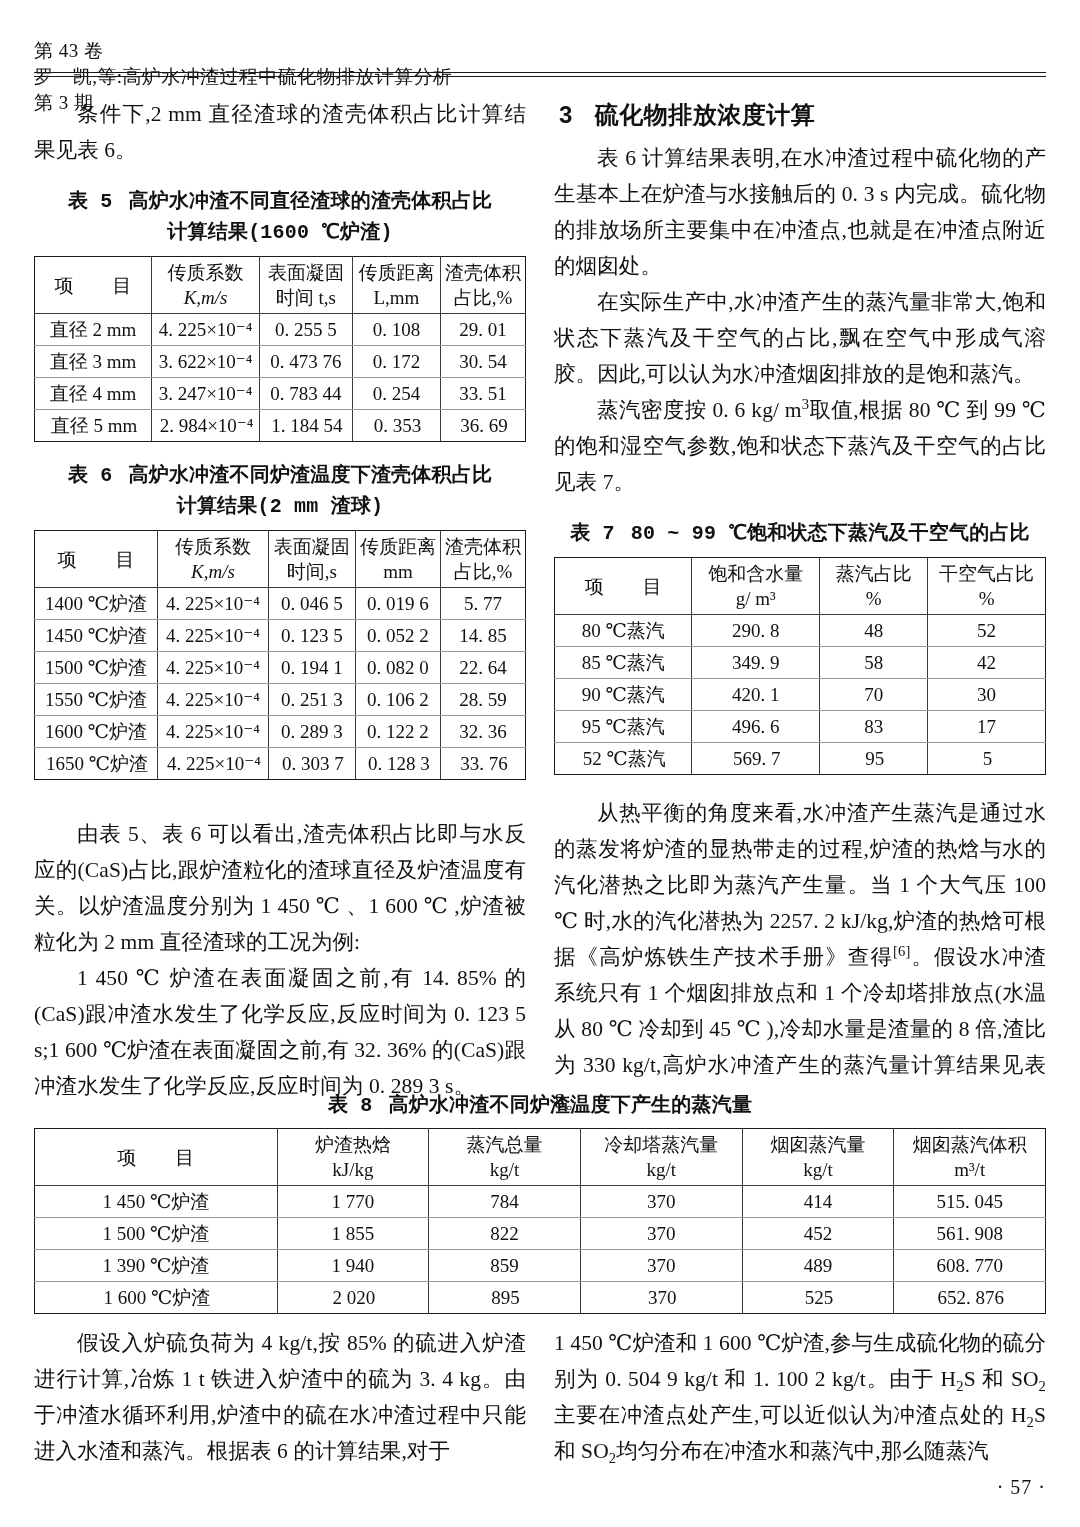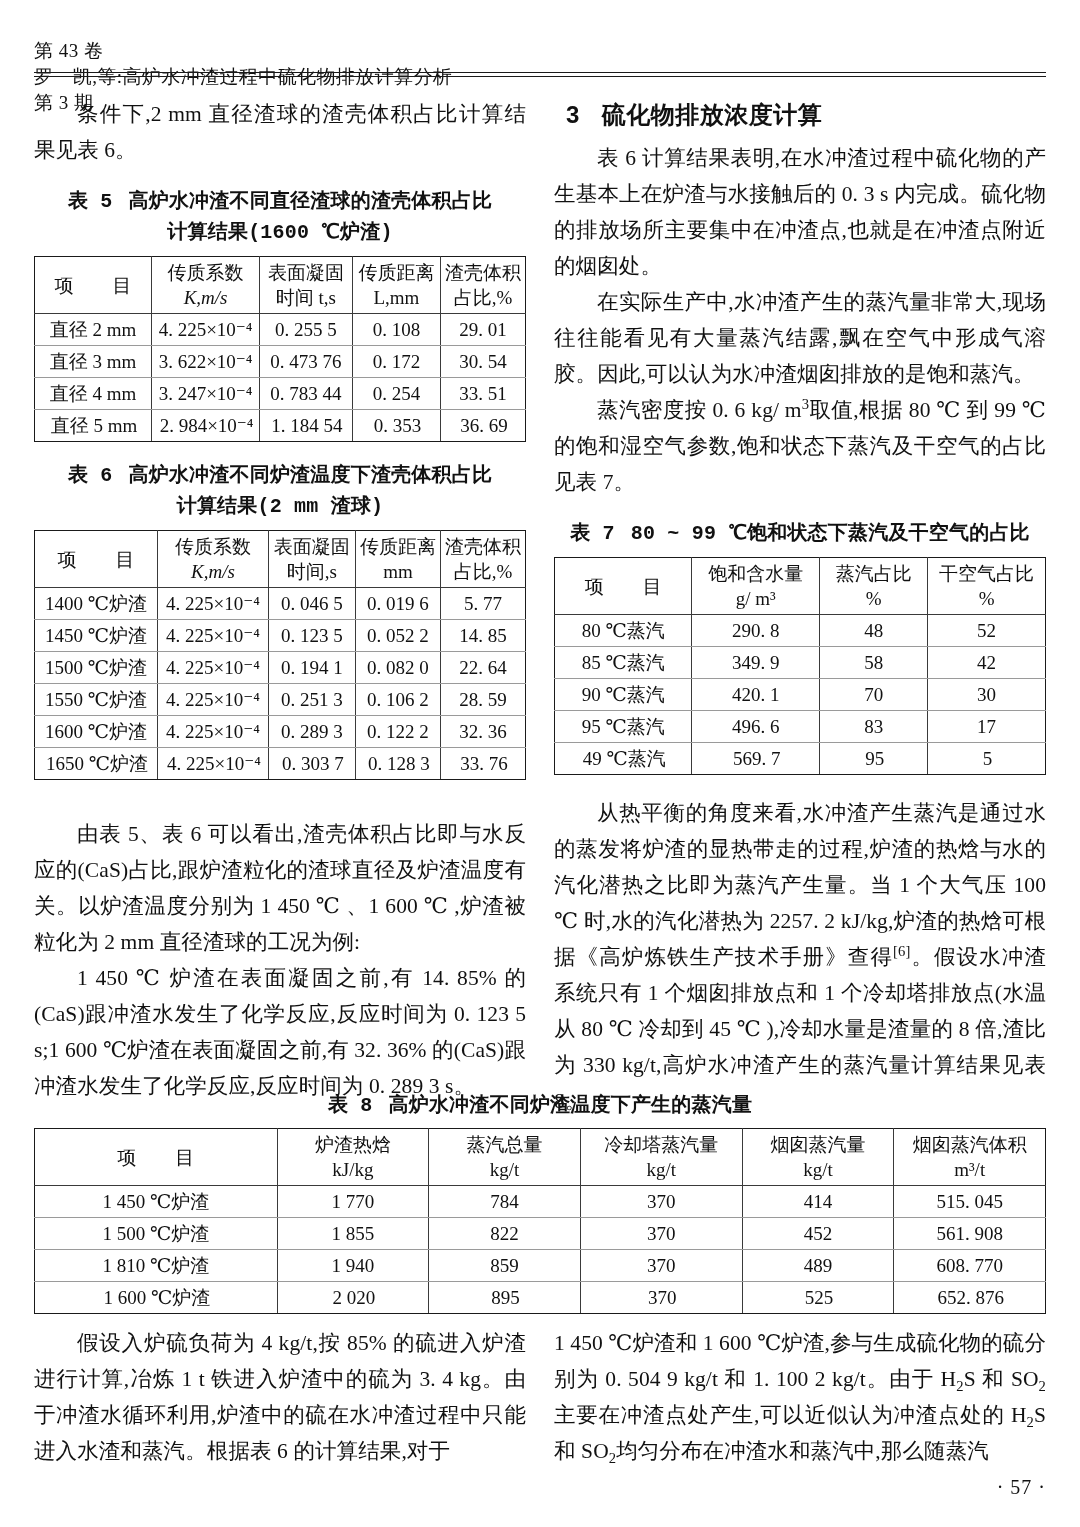--- a/index.html
+++ b/index.html
@@ -73,21 +73,21 @@
     font-size: 21.5px;
     line-height: 36px;
     text-align: justify;
     text-justify: inter-ideograph;
     text-indent: 2em;
     letter-spacing: 0.1px;
   }
   p.body.noindent { text-indent: 0; }
 
   h2.section {
-    margin: 0 0 6px 12px;
+    margin: 0 0 6px 5px;
     font-size: 24px;
     line-height: 38px;
     font-weight: bold;
     font-family: "Liberation Sans", "DejaVu Sans", sans-serif;
     letter-spacing: 0.5px;
   }
   h2.section .secnum { margin-right: 22px; }
 
   
   .tbl-block { margin: 18px 0 16px 0; }
@@ -328,21 +328,21 @@
     <p class="body">1 450 ℃ 炉渣在表面凝固之前,有 14. 85% 的(CaS)跟冲渣水发生了化学反应,反应时间为 0. 123 5 s;1 600 ℃炉渣在表面凝固之前,有 32. 36% 的(CaS)跟冲渣水发生了化学反应,反应时间为 0. 289 3 s。</p>
   </div>
 
   <div class="col-right">
 
     <h2 class="section">
       <span class="secnum">3</span><span>硫化物排放浓度计算</span>
     </h2>
 
     <p class="body">表 6 计算结果表明,在水冲渣过程中硫化物的产生基本上在炉渣与水接触后的 0. 3 s 内完成。硫化物的排放场所主要集中在冲渣点,也就是在冲渣点附近的烟囱处。</p>
-    <p class="body">在实际生产中,水冲渣产生的蒸汽量非常大,现场往往能看见有大量蒸汽结露,飘在空气中形成气溶胶。因此,可以认为水冲渣烟囱排放的是饱和蒸汽。</p>
+    <p class="body">在实际生产中,水冲渣产生的蒸汽量非常大,饱和状态下蒸汽及干空气的占比,飘在空气中形成气溶胶。因此,可以认为水冲渣烟囱排放的是饱和蒸汽。</p>
     <p class="body"><span>蒸汽密度按 0. 6 kg/ m</span><sup>3</sup><span>取值,根据 80 ℃ 到 99 ℃ 的饱和湿空气参数,饱和状态下蒸汽及干空气的占比见表 7。</span></p>
 
     <div class="tbl-block">
       <div class="tbl-caption">
         <span class="capnum">表 7</span><span>80 ~ 99 ℃饱和状态下蒸汽及干空气的占比</span>
       </div>
       <table class="sci">
         <thead>
           <tr>
             <th style="width:28%">
@@ -381,21 +381,21 @@
             <td>70</td>
             <td>30</td>
           </tr>
           <tr>
             <td>95 ℃蒸汽</td>
             <td>496. 6</td>
             <td>83</td>
             <td>17</td>
           </tr>
           <tr>
-            <td>49 ℃蒸汽</td>
+            <td>52 ℃蒸汽</td>
             <td>569. 7</td>
             <td>95</td>
             <td>5</td>
           </tr>
         </tbody>
       </table>
     </div>
 
     <p class="body" style="margin-top:20px"><span>从热平衡的角度来看,水冲渣产生蒸汽是通过水的蒸发将炉渣的显热带走的过程,炉渣的热焓与水的汽化潜热之比即为蒸汽产生量。当 1 个大气压 100 ℃ 时,水的汽化潜热为 2257. 2 kJ/kg,炉渣的热焓可根据《高炉炼铁生产技术手册》查得</span><sup>[6]</sup><span>。假设水冲渣系统只有 1 个烟囱排放点和 1 个冷却塔排放点(水温从 80 ℃ 冷却到 45 ℃ ),冷却水量是渣量的 8 倍,渣比为 330 kg/t,高炉水冲渣产生的蒸汽量计算结果见表 8。</span></p>
   </div>
@@ -443,21 +443,21 @@
         </tr>
         <tr>
           <td>1 500 ℃炉渣</td>
           <td>1 855</td>
           <td>822</td>
           <td>370</td>
           <td>452</td>
           <td>561. 908</td>
         </tr>
         <tr>
-          <td>1 810 ℃炉渣</td>
+          <td>1 390 ℃炉渣</td>
           <td>1 940</td>
           <td>859</td>
           <td>370</td>
           <td>489</td>
           <td>608. 770</td>
         </tr>
         <tr>
           <td>1 600 ℃炉渣</td>
           <td>2 020</td>
           <td>895</td>

